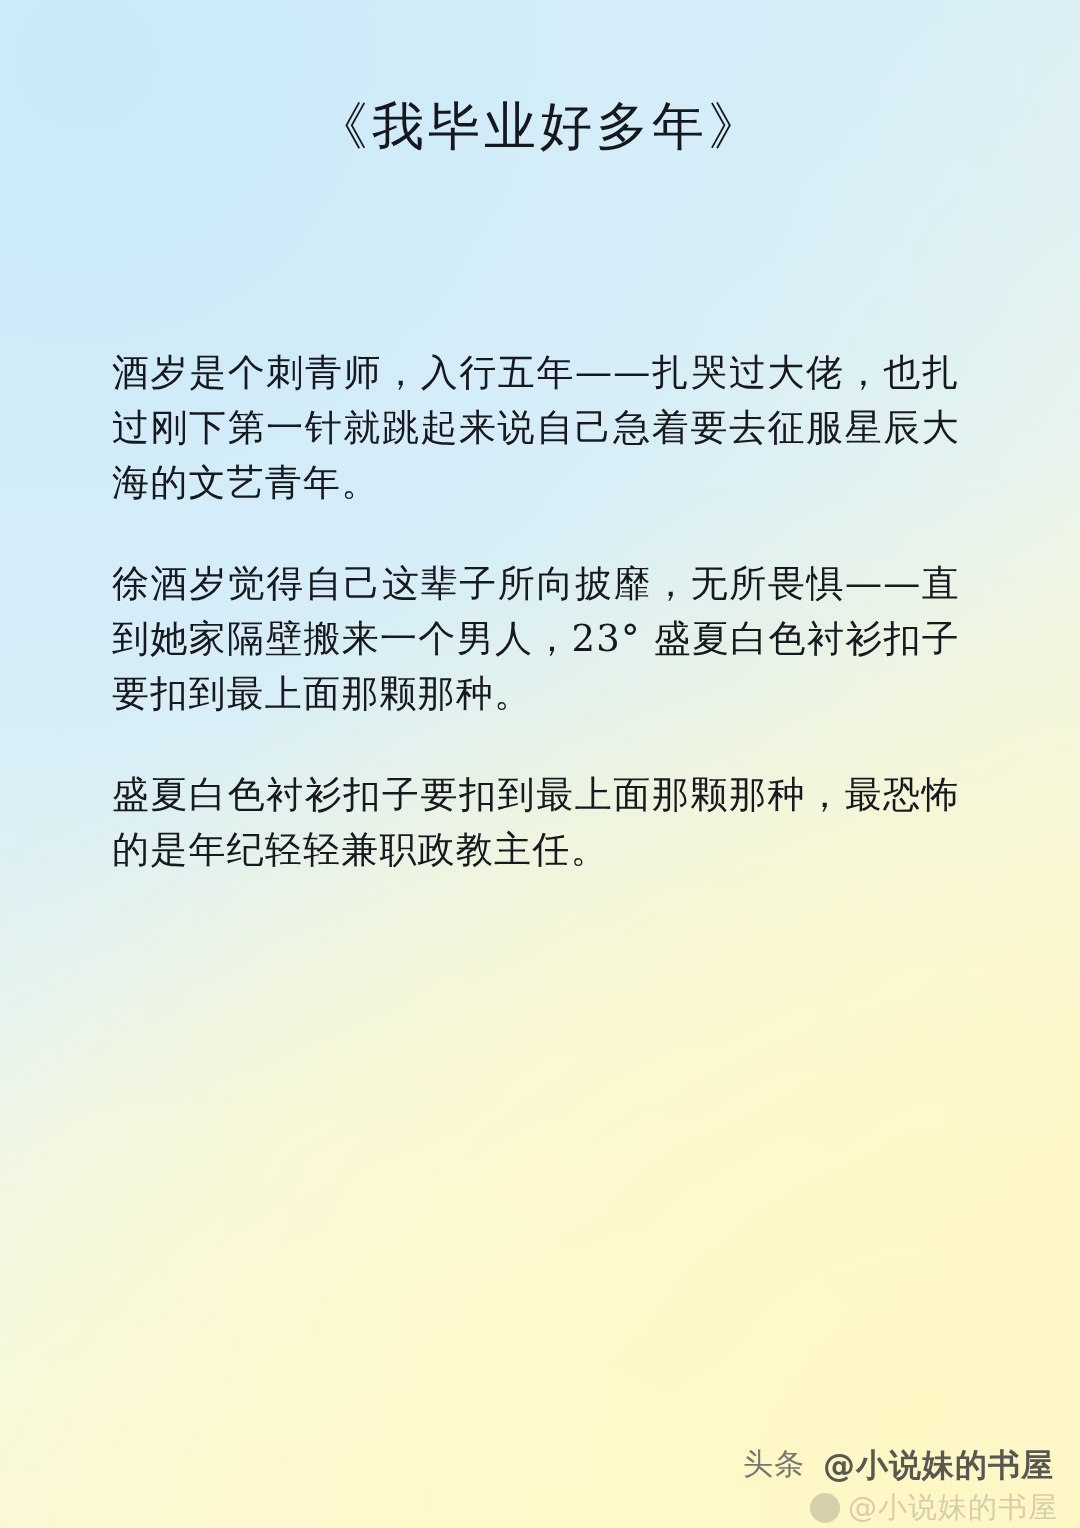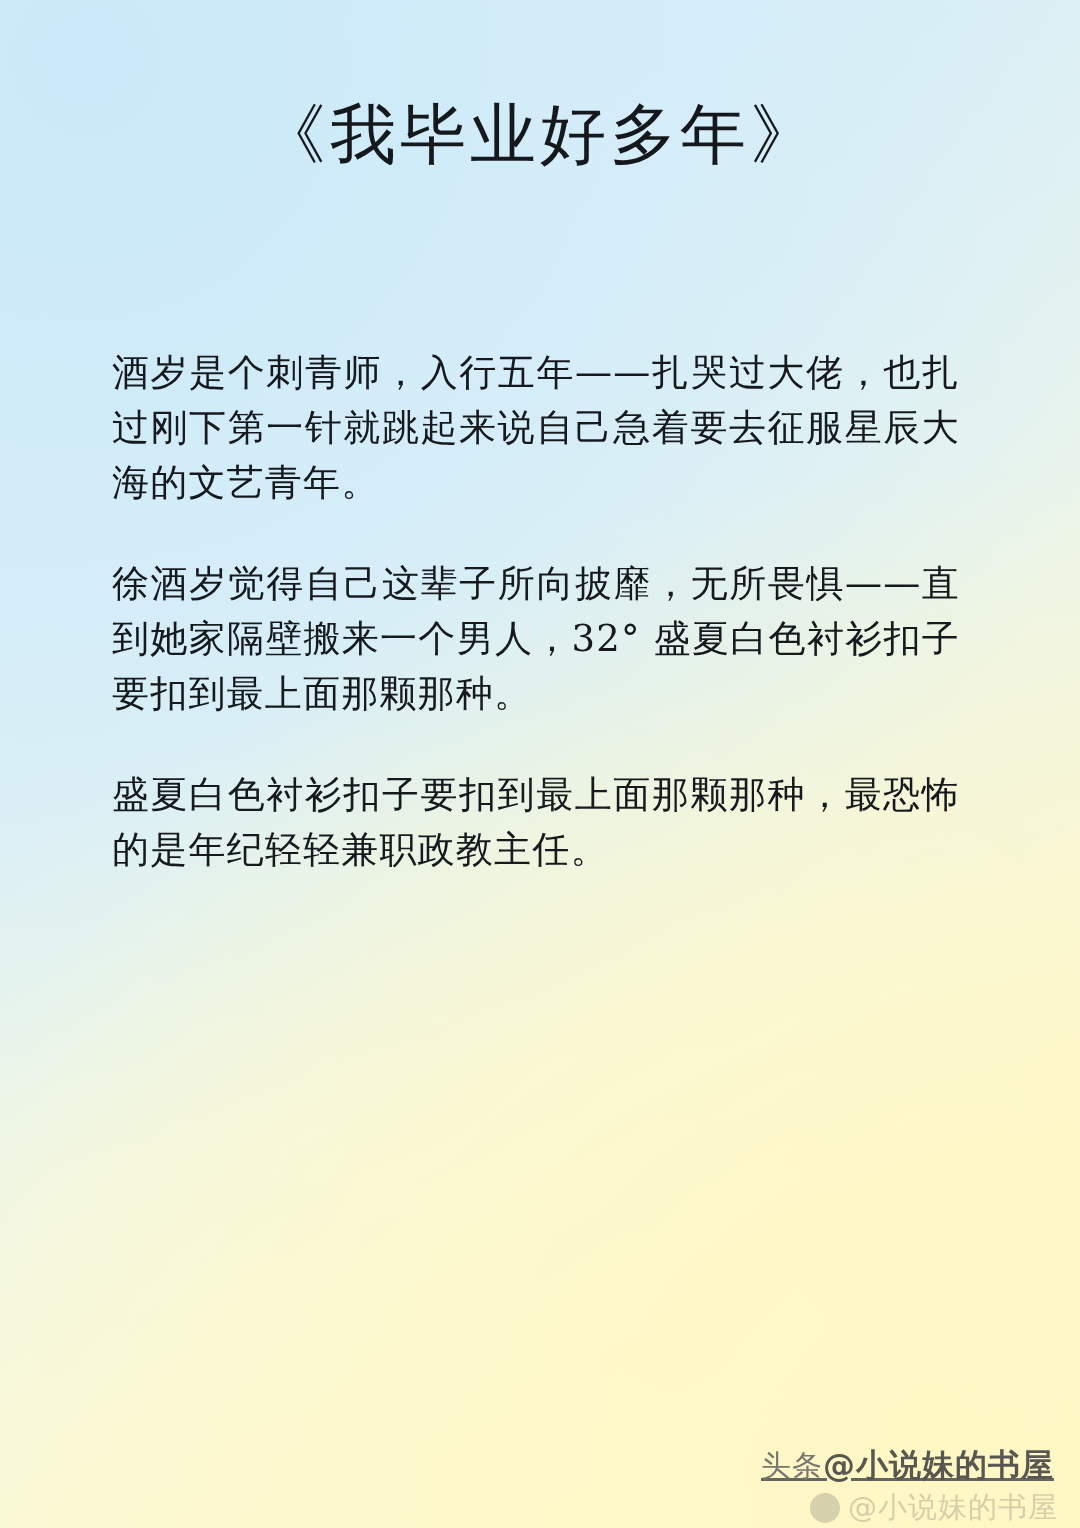--- a/index.html
+++ b/index.html
@@ -31,21 +31,21 @@
     width: 100%;
     height: 100%;
   }
 
   .title {
     position: absolute;
     top: 96px;
     left: 0;
     right: 0;
     text-align: center;
-    font-size: 66px;
+    font-size: 52px;
     line-height: 1.18;
     letter-spacing: 4px;
     color: #15181c;
     font-family: "DejaVu Serif", "Liberation Serif", serif;
     font-weight: 500;
     white-space: nowrap;
   }
 
   .body-block {
     position: absolute;
@@ -64,28 +64,27 @@
     margin: 0 12px 46px 0;
     font-family: "DejaVu Serif", "Liberation Serif", serif;
   }
   .para:last-child { margin-bottom: 0; }
 
   .watermark {
     position: absolute;
     right: 26px;
     bottom: 40px;
     display: flex;
-    align-items: center;
-    gap: 0;
+    align-items: flex-start;
+    gap: 18px;
     color: #5a5a58;
     font-size: 31px;
     letter-spacing: 1px;
     font-family: "DejaVu Sans", "Liberation Sans", sans-serif;
     opacity: 0.92;
-    text-decoration: underline;
   }
   .watermark .brand {
     color: #6c6c6a;
     font-size: 30px;
   }
   .watermark .handle {
     color: #4a4a48;
     font-weight: 600;
     font-size: 32px;
   }
@@ -113,21 +112,21 @@
 </head>
 <body>
 
 <div id="page">
   <div id="content">
 
     <div class="title">《我毕业好多年》</div>
 
     <div class="body-block">
       <p class="para">酒岁是个刺青师，入行五年——扎哭过大佬，也扎过刚下第一针就跳起来说自己急着要去征服星辰大海的文艺青年。</p>
-      <p class="para">徐酒岁觉得自己这辈子所向披靡，无所畏惧——直到她家隔壁搬来一个男人，32° 盛夏白色衬衫扣子要扣到最上面那颗那种。</p>
+      <p class="para">徐酒岁觉得自己这辈子所向披靡，无所畏惧——直到她家隔壁搬来一个男人，23° 盛夏白色衬衫扣子要扣到最上面那颗那种。</p>
       <p class="para">盛夏白色衬衫扣子要扣到最上面那颗那种，最恐怖的是年纪轻轻兼职政教主任。</p>
     </div>
 
     <div class="watermark">
       <span class="brand">头条</span>
       <span class="handle">@小说妹的书屋</span>
     </div>
 
     <div class="watermark-ghost">
       <span class="ghost-logo"></span>

